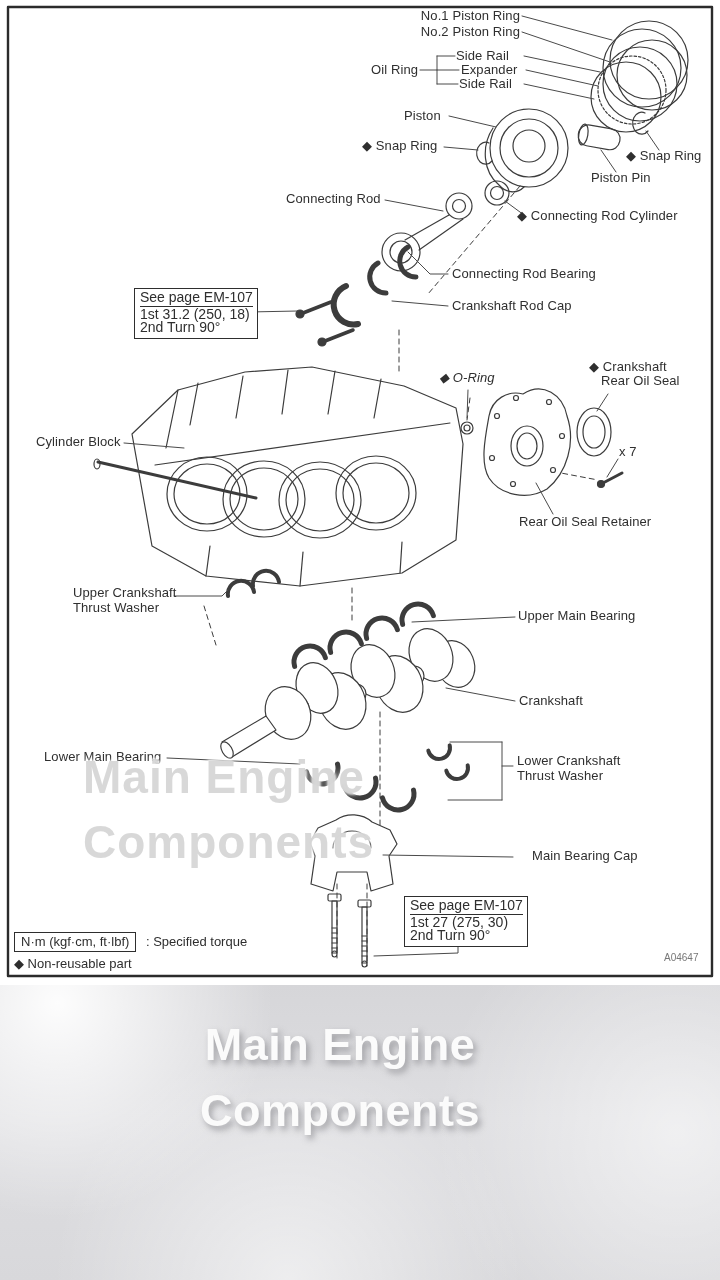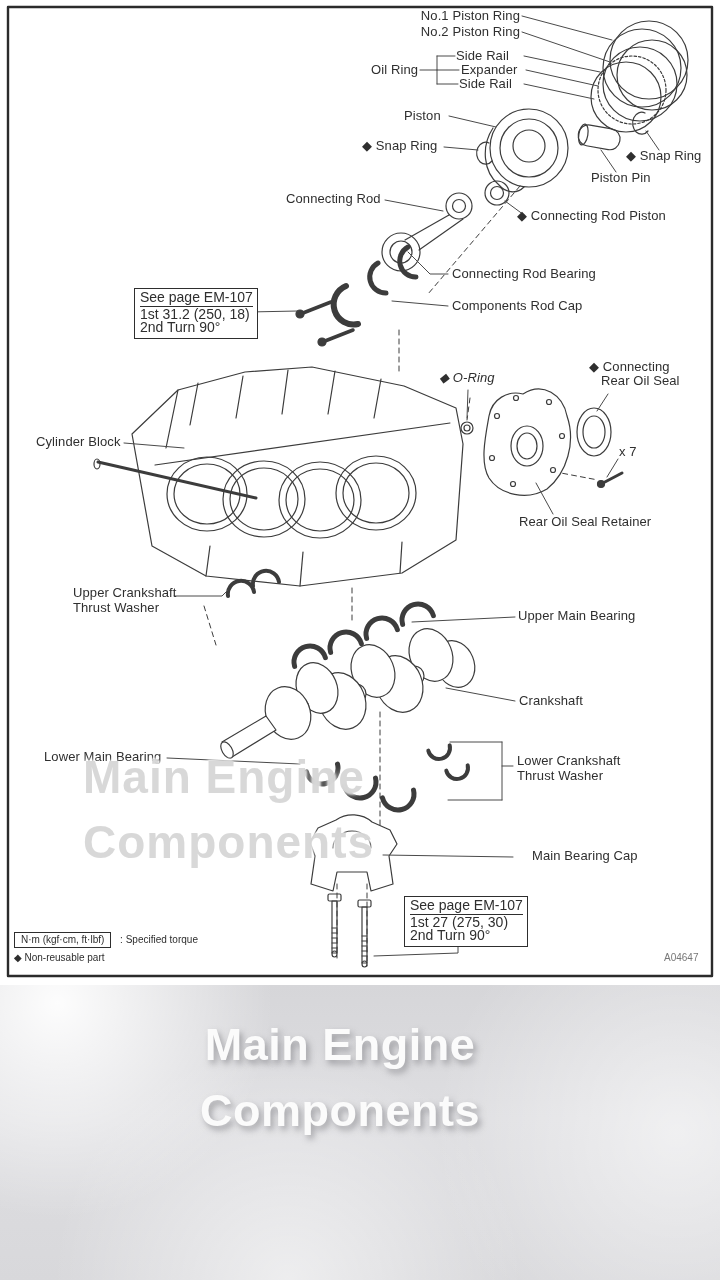--- a/index.html
+++ b/index.html
@@ -14,21 +14,21 @@
     position:absolute; font-size:13px; line-height:14px; color:#2f2f2f;
     white-space:nowrap; letter-spacing:0.1px;
   }
   .lbl-r{text-align:right;}
   .torque-box{
     position:absolute; border:1.5px solid #2e2e2e; background:#fff;
     font-size:14px; line-height:13.5px; color:#2e2e2e; padding:2px 4px 3px 5px;
     white-space:nowrap;
   }
   .tb-head{border-bottom:1px solid #2e2e2e; padding-bottom:1px; margin-bottom:1px;}
-  .legend{position:absolute; left:14px; top:932px; font-size:10px; color:#2e2e2e;}
+  .legend{position:absolute; left:14px; top:932px; font-size:13px; color:#2e2e2e;}
   .legend-box{border:1.3px solid #2e2e2e; padding:1px 6px 2px 6px; display:inline-block;}
   .legend-meaning{margin-left:6px;}
   .legend-nonreusable{margin-top:4px; margin-left:0;}
   .fig-code{position:absolute; left:664px; top:952px; font-size:10px; color:#777;}
   .watermark{
     position:absolute; left:83px; top:745px; z-index:6;
     font-size:46px; line-height:65px; font-weight:600; letter-spacing:1px;
     color:rgba(207,207,207,0.82);
     text-shadow:0 0 6px rgba(255,255,255,0.95), 2px 2px 2px rgba(255,255,255,0.65),
                 -1px -1px 2px rgba(255,255,255,0.65);
@@ -263,25 +263,25 @@
     <div class="lbl lbl-r" style="left:400px;top:25px;width:120px;">No.2 Piston Ring</div>
     <div class="lbl" style="left:456px;top:49px;">Side Rail</div>
     <div class="lbl" style="left:371px;top:63px;">Oil Ring</div>
     <div class="lbl" style="left:461px;top:63px;">Expander</div>
     <div class="lbl" style="left:459px;top:77px;">Side Rail</div>
     <div class="lbl" style="left:404px;top:109px;">Piston</div>
     <div class="lbl" style="left:362px;top:139px;">◆ Snap Ring</div>
     <div class="lbl" style="left:626px;top:149px;">◆ Snap Ring</div>
     <div class="lbl" style="left:591px;top:171px;">Piston Pin</div>
     <div class="lbl" style="left:286px;top:192px;">Connecting Rod</div>
-    <div class="lbl" style="left:517px;top:209px;">◆ Connecting Rod Piston</div>
+    <div class="lbl" style="left:517px;top:209px;">◆ Connecting Rod Cylinder</div>
     <div class="lbl" style="left:452px;top:267px;">Connecting Rod Bearing</div>
-    <div class="lbl" style="left:452px;top:299px;">Components Rod Cap</div>
+    <div class="lbl" style="left:452px;top:299px;">Crankshaft Rod Cap</div>
     <div class="lbl" style="left:439px;top:371px;font-style:italic;">◆ O-Ring</div>
-    <div class="lbl" style="left:589px;top:360px;">◆ Connecting</div>
+    <div class="lbl" style="left:589px;top:360px;">◆ Crankshaft</div>
     <div class="lbl" style="left:601px;top:374px;">Rear Oil Seal</div>
     <div class="lbl" style="left:36px;top:435px;">Cylinder Block</div>
     <div class="lbl" style="left:619px;top:445px;">x 7</div>
     <div class="lbl" style="left:519px;top:515px;">Rear Oil Seal Retainer</div>
     <div class="lbl" style="left:73px;top:586px;">Upper Crankshaft</div>
     <div class="lbl" style="left:73px;top:601px;">Thrust Washer</div>
     <div class="lbl" style="left:518px;top:609px;">Upper Main Bearing</div>
     <div class="lbl" style="left:519px;top:694px;">Crankshaft</div>
     <div class="lbl" style="left:44px;top:750px;">Lower Main Bearing</div>
     <div class="lbl" style="left:517px;top:754px;">Lower Crankshaft</div>

